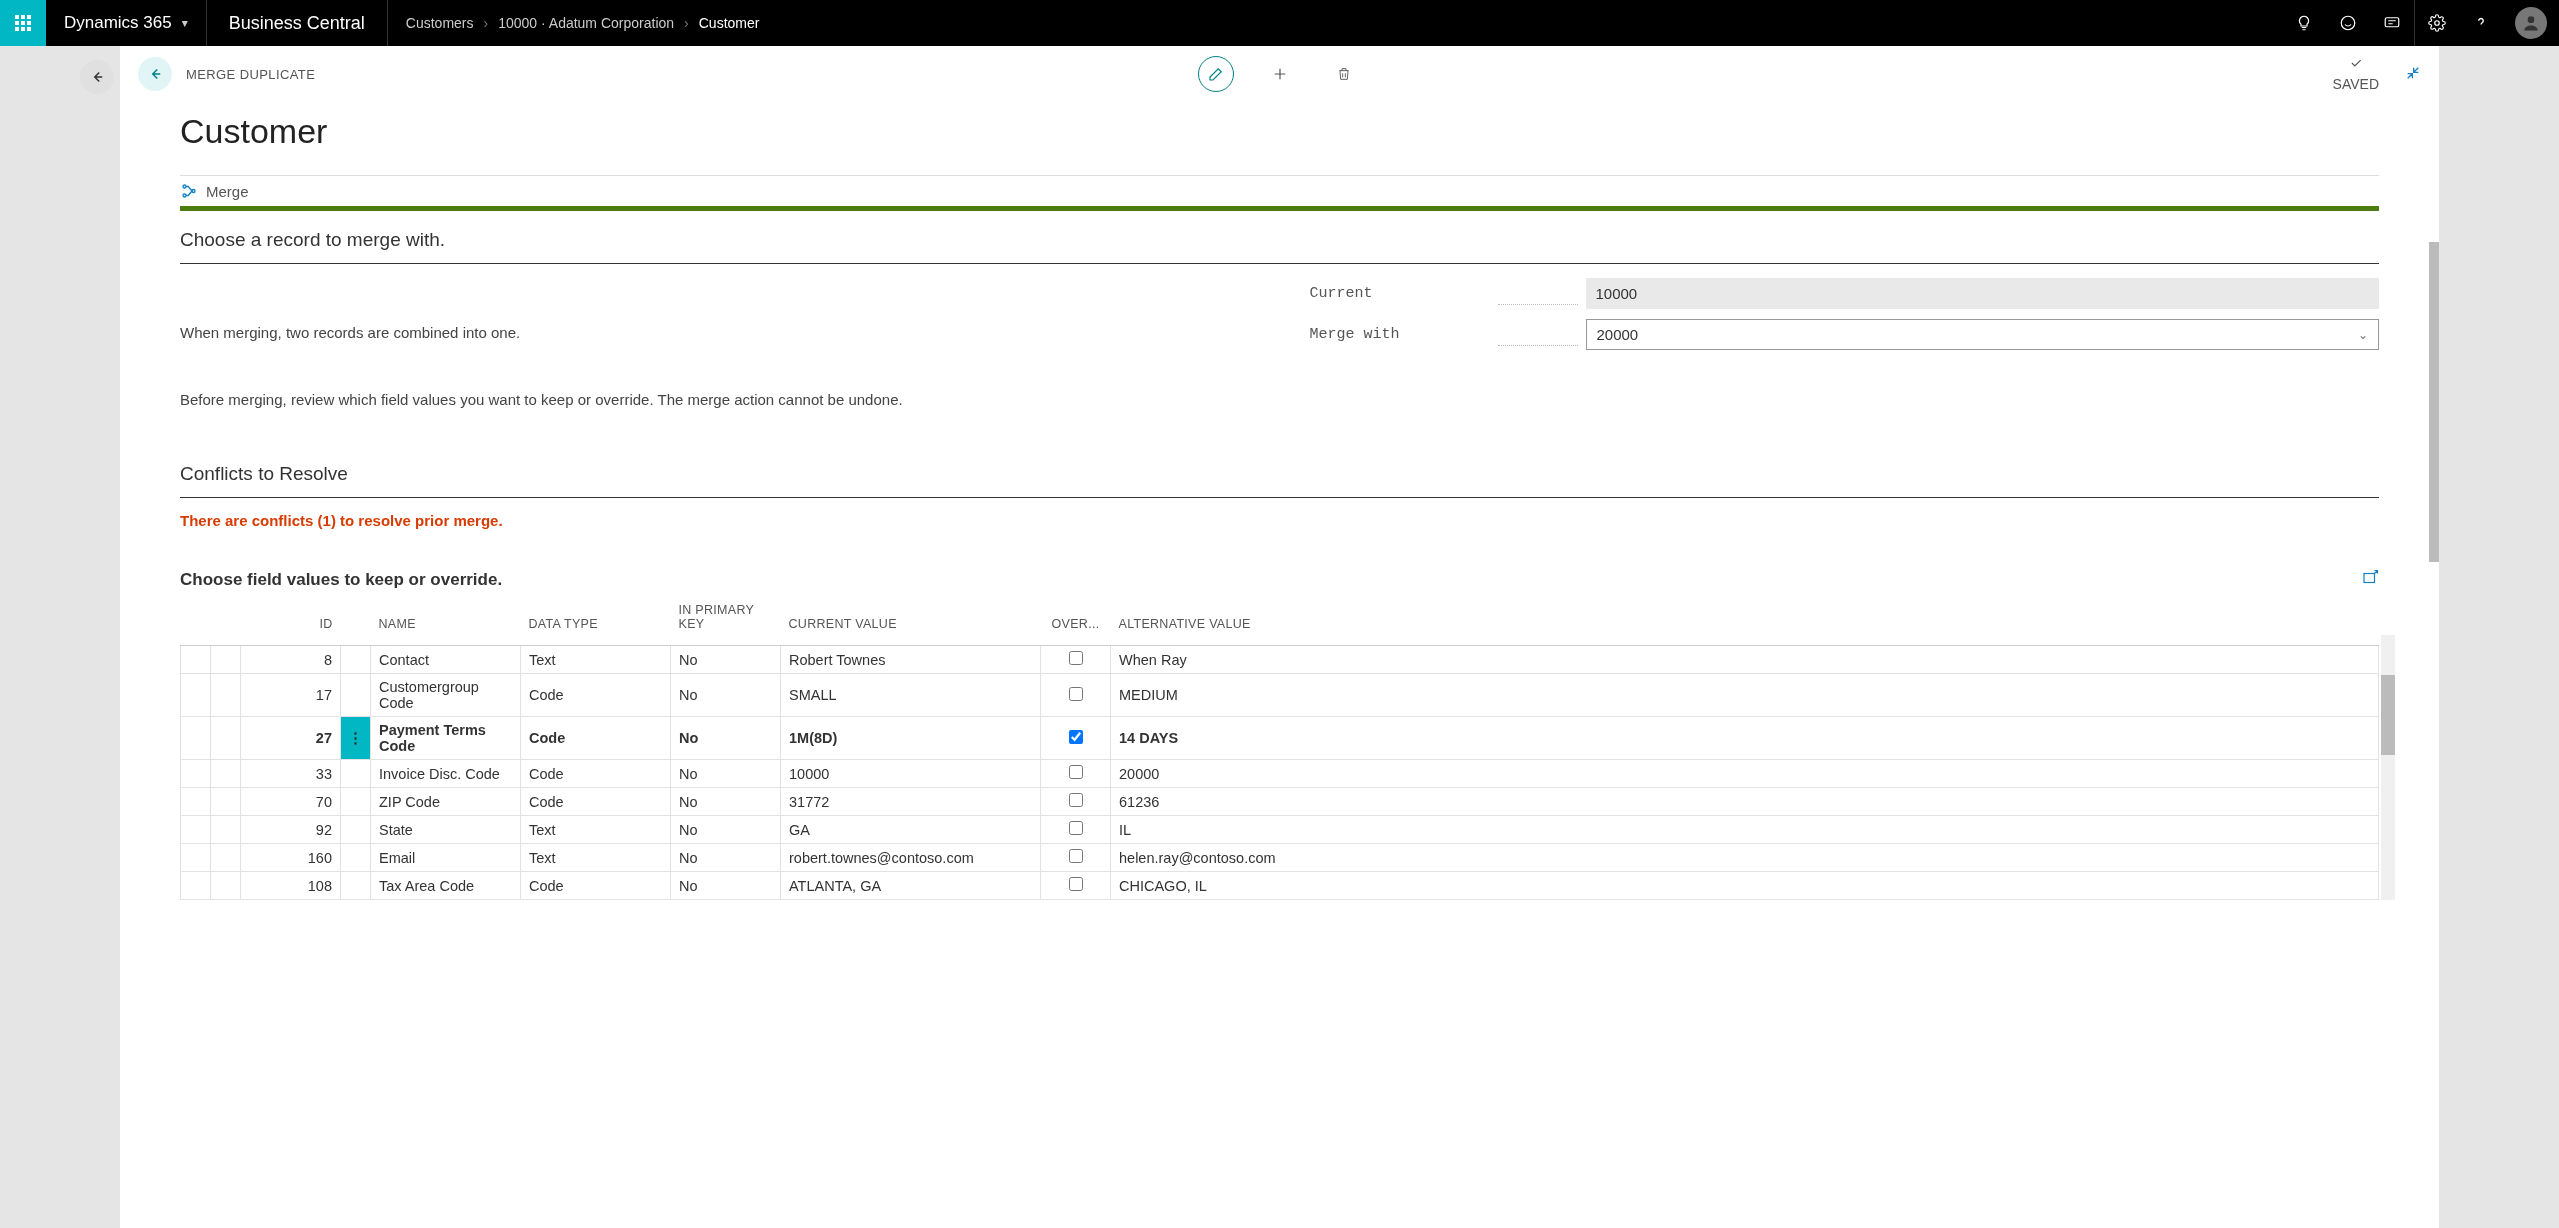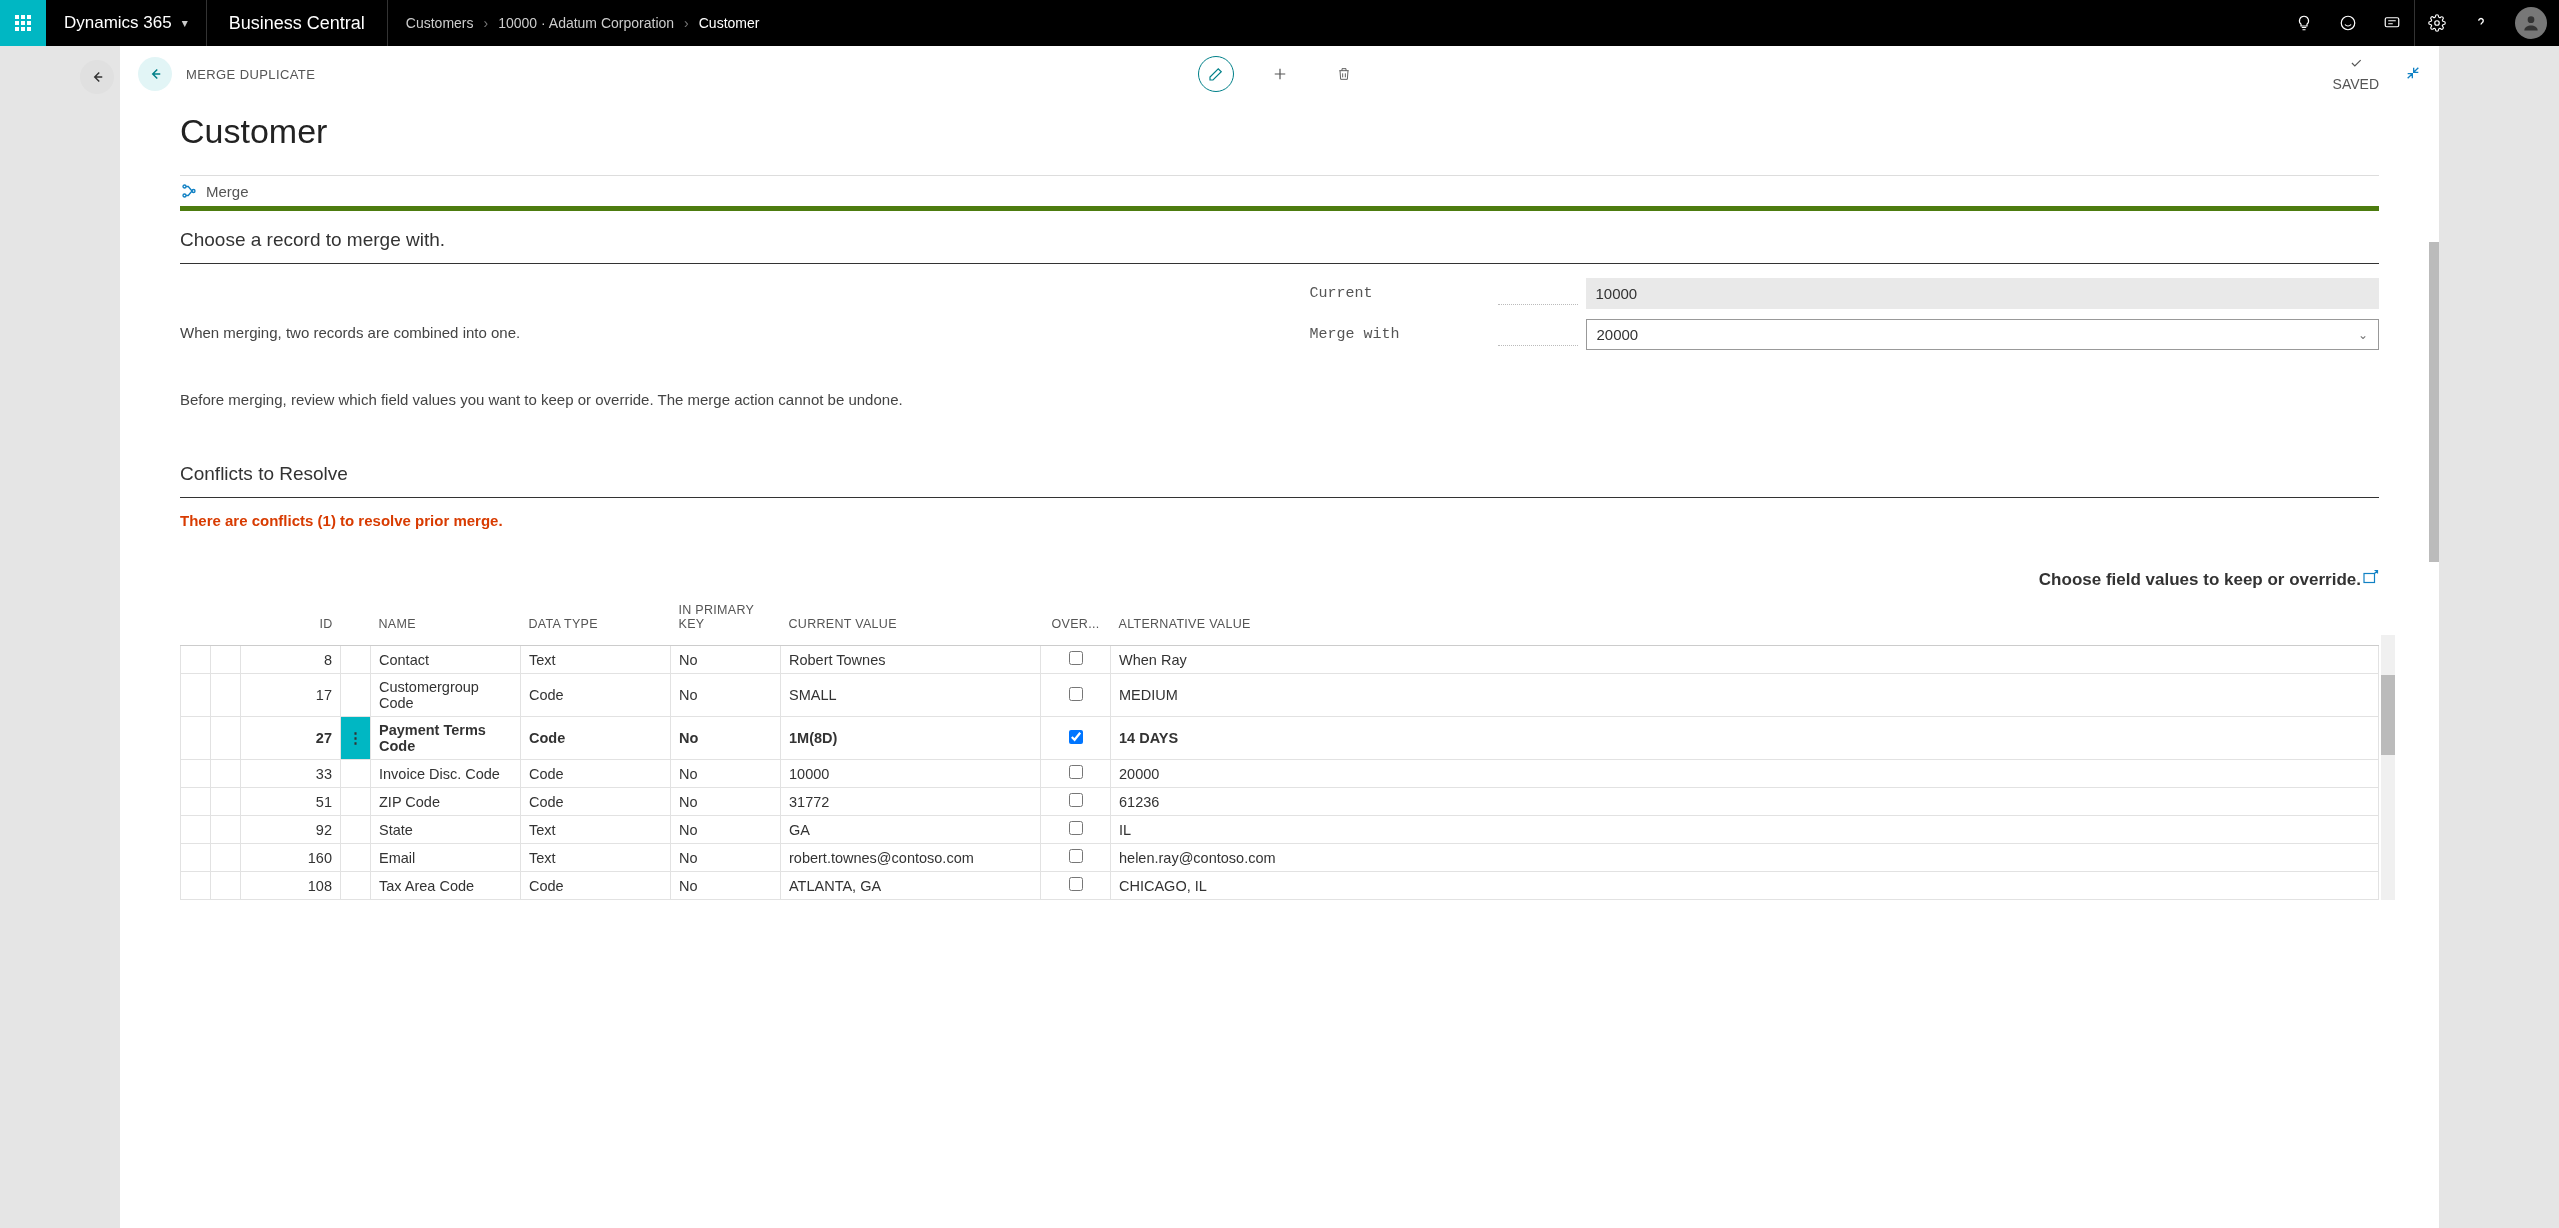--- a/index.html
+++ b/index.html
@@ -86,21 +86,21 @@
 .field-row .val .readonly {
   background: #e9e9e9; padding: 7px 10px; font-size: 15px; color: #333;
 }
 .field-row .val .dropdown {
   border: 1px solid #999; padding: 6px 10px; font-size: 15px; color: #333; display: flex; align-items: center; justify-content: space-between; cursor: pointer;
 }
 .field-row .val .dropdown .chev { color: #777; font-size: 12px; }
 
 .conflict-msg { color: #d83b01; font-size: 15px; font-weight: 600; margin: 8px 0 40px 0; }
 
-.subhead-row { display: flex; align-items: center; justify-content: flex-end; margin-top: 16px; padding-bottom: 4px; }
+.subhead-row { display: flex; align-items: center; justify-content: space-between; margin-top: 16px; padding-bottom: 4px; }
 .subhead { font-size: 17px; font-weight: 600; color: #333; }
 .popout { cursor: pointer; }
 .popout svg { stroke: #1181c4; fill: none; }
 
 
 .tbl-wrap { position: relative; }
 table.dgrid { width: 100%; border-collapse: collapse; font-size: 14.5px; color: #333; table-layout: fixed; }
 table.dgrid th {
   text-align: left; padding: 8px 8px 14px 8px; font-size: 12.5px; color: #555; font-weight: 500; letter-spacing: .3px; vertical-align: bottom; border-bottom: 1px solid #ccc;
 }
@@ -378,21 +378,21 @@
               <td>Invoice Disc. Code</td>
               <td>Code</td>
               <td>No</td>
               <td>10000</td>
               <td class="chk"><input type="checkbox" style=""></td>
               <td>20000</td>
             </tr>
             <tr>
               <td></td>
               <td></td>
-              <td class="idcol">51</td>
+              <td class="idcol">70</td>
               <td></td>
               <td>ZIP Code</td>
               <td>Code</td>
               <td>No</td>
               <td>31772</td>
               <td class="chk"><input type="checkbox" style=""></td>
               <td>61236</td>
             </tr>
             <tr>
               <td></td>

